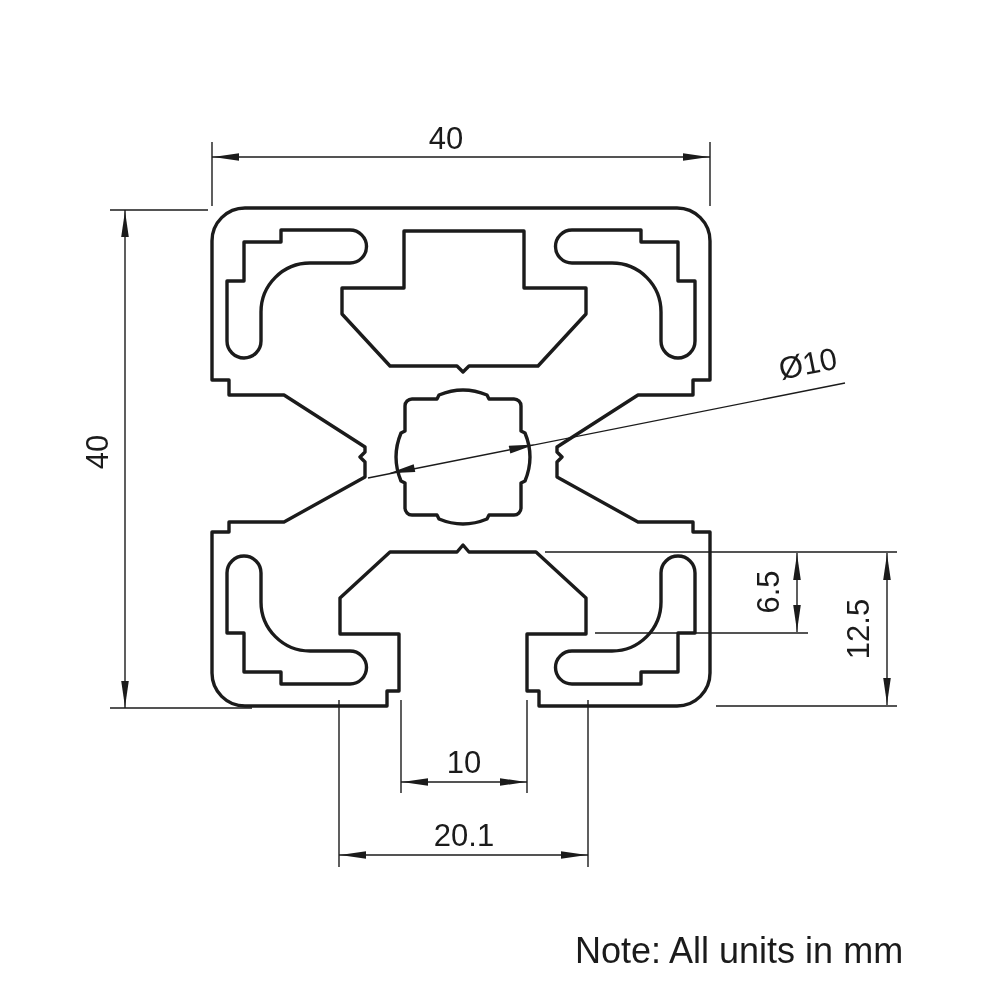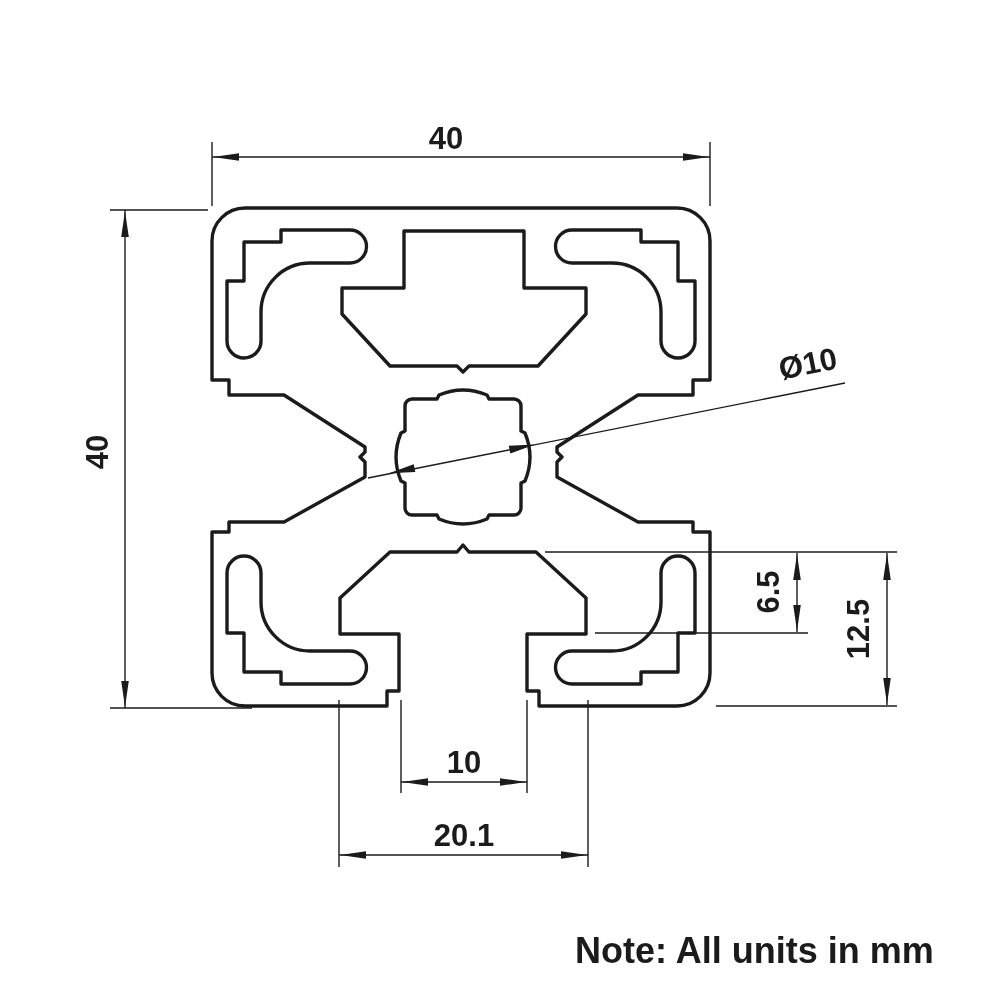--- a/index.html
+++ b/index.html
@@ -1,17 +1,17 @@
 <!DOCTYPE html>
 <html><head>
 <meta charset="utf-8">
 <style>
   html,body{margin:0;padding:0;background:#ffffff;}
   #canvas{position:relative;width:1000px;height:1000px;background:#ffffff;overflow:hidden;
-          font-family:"Liberation Sans", sans-serif;font-weight:bold;}
+          font-family:"Liberation Sans", sans-serif;}
   svg{display:block;}
   .profile{fill:none;stroke:#1b1b1b;stroke-width:3.4;stroke-linejoin:round;stroke-linecap:round;}
   .dim{stroke:#1b1b1b;stroke-width:1.4;fill:none;}
   .arrow{fill:#1b1b1b;stroke:none;}
   .dimtext{fill:#1b1b1b;font-size:31px;font-family:"Liberation Sans", sans-serif;}
   .notetext{fill:#1b1b1b;font-size:36px;font-family:"Liberation Sans", sans-serif;}
 </style>
 </head>
 <body>
 

